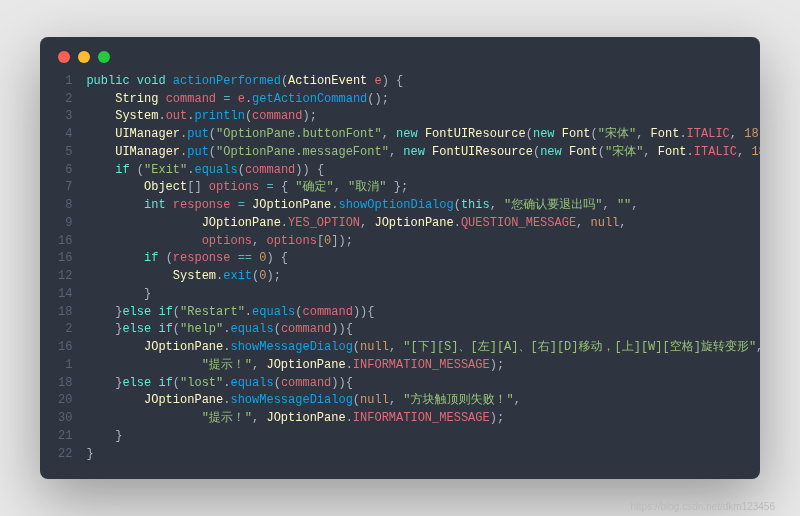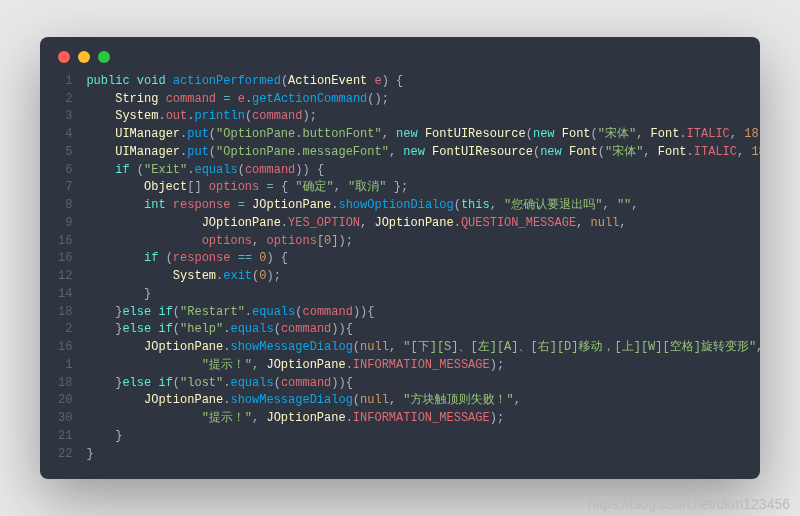--- a/index.html
+++ b/index.html
@@ -56,22 +56,22 @@
   .fn    { color: #0ea5e9; }
   .str   { color: #98c379; }
   .num   { color: #d19a66; }
   .ident { color: #e06c75; }
   .op    { color: #56b6c2; }
   .punc  { color: #abb2bf; }
   .null  { color: #d19a66; }
   .watermark {
     position: absolute;
     bottom: 4px;
-    right: 10px;
-    font-size: 14px;
+    right: 25px;
+    font-size: 10px;
     color: #bbb;
     font-family: Arial, sans-serif;
   }
 </style>
 </head>
 <body>
 
 <div class="window">
   <div class="titlebar">
     <div class="dot dot-red"></div>

